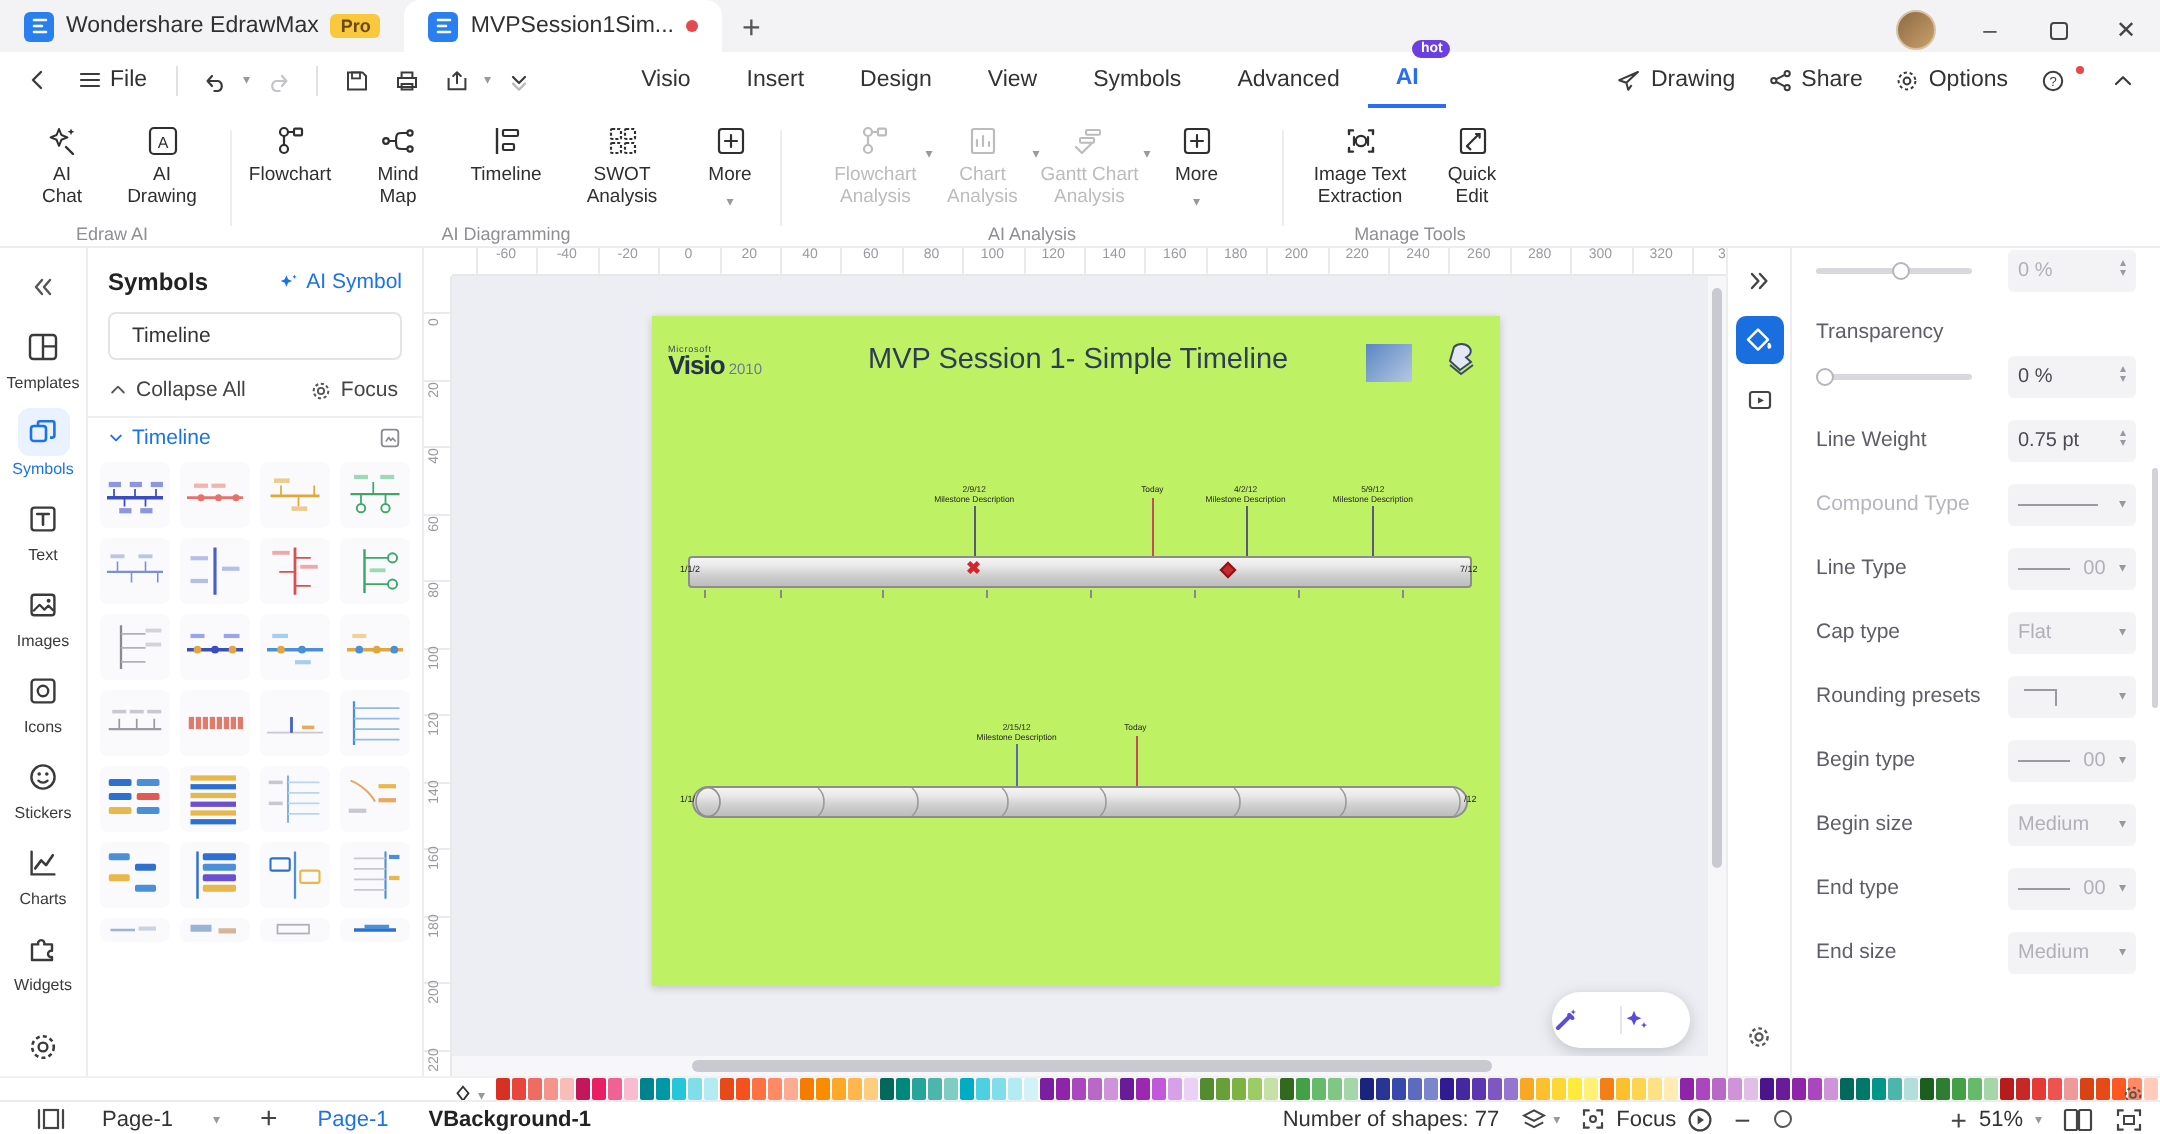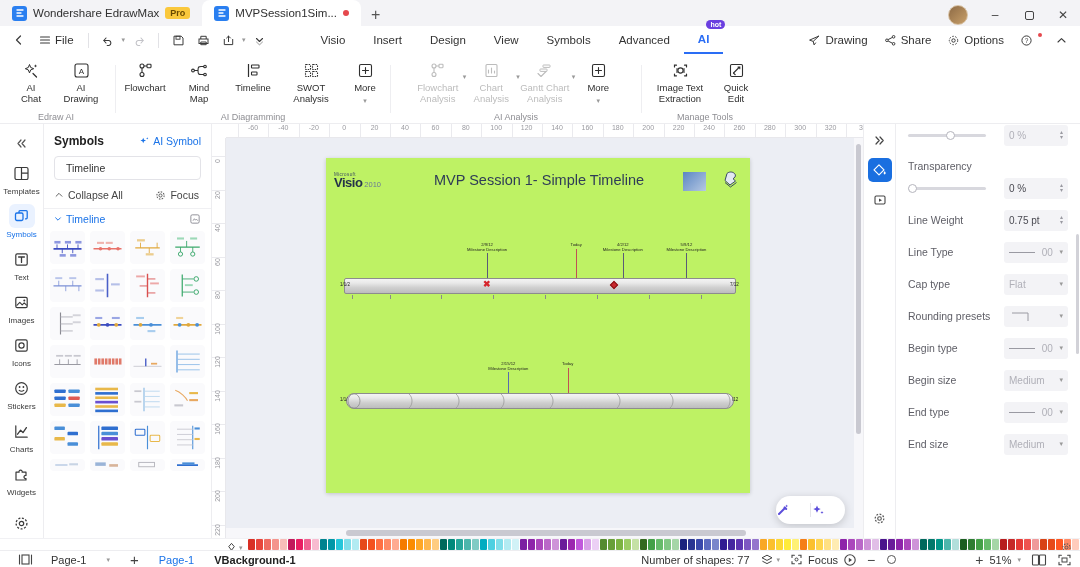--- a/index.html
+++ b/index.html
@@ -1103,20 +1103,27 @@
         </div>
 
         <div class="pr-row">
           <span class="pr-lbl">Line Weight</span>
           <div class="pr-ctl">
             <span>0.75 pt</span>
             <span class="spin">▴<br>▾</span>
           </div>
         </div>
 
+        <div class="pr-row">
+          <span class="pr-lbl dim">Compound Type</span>
+          <div class="pr-ctl dim">
+            <span class="lineprev"></span>
+            <span class="caret">▾</span>
+          </div>
+        </div>
 
         <div class="pr-row">
           <span class="pr-lbl">Line Type</span>
           <div class="pr-ctl dim">
             <span class="lineprev" style="width:26px"></span>
             <span>00</span>
             <span class="caret">▾</span>
           </div>
         </div>
 

